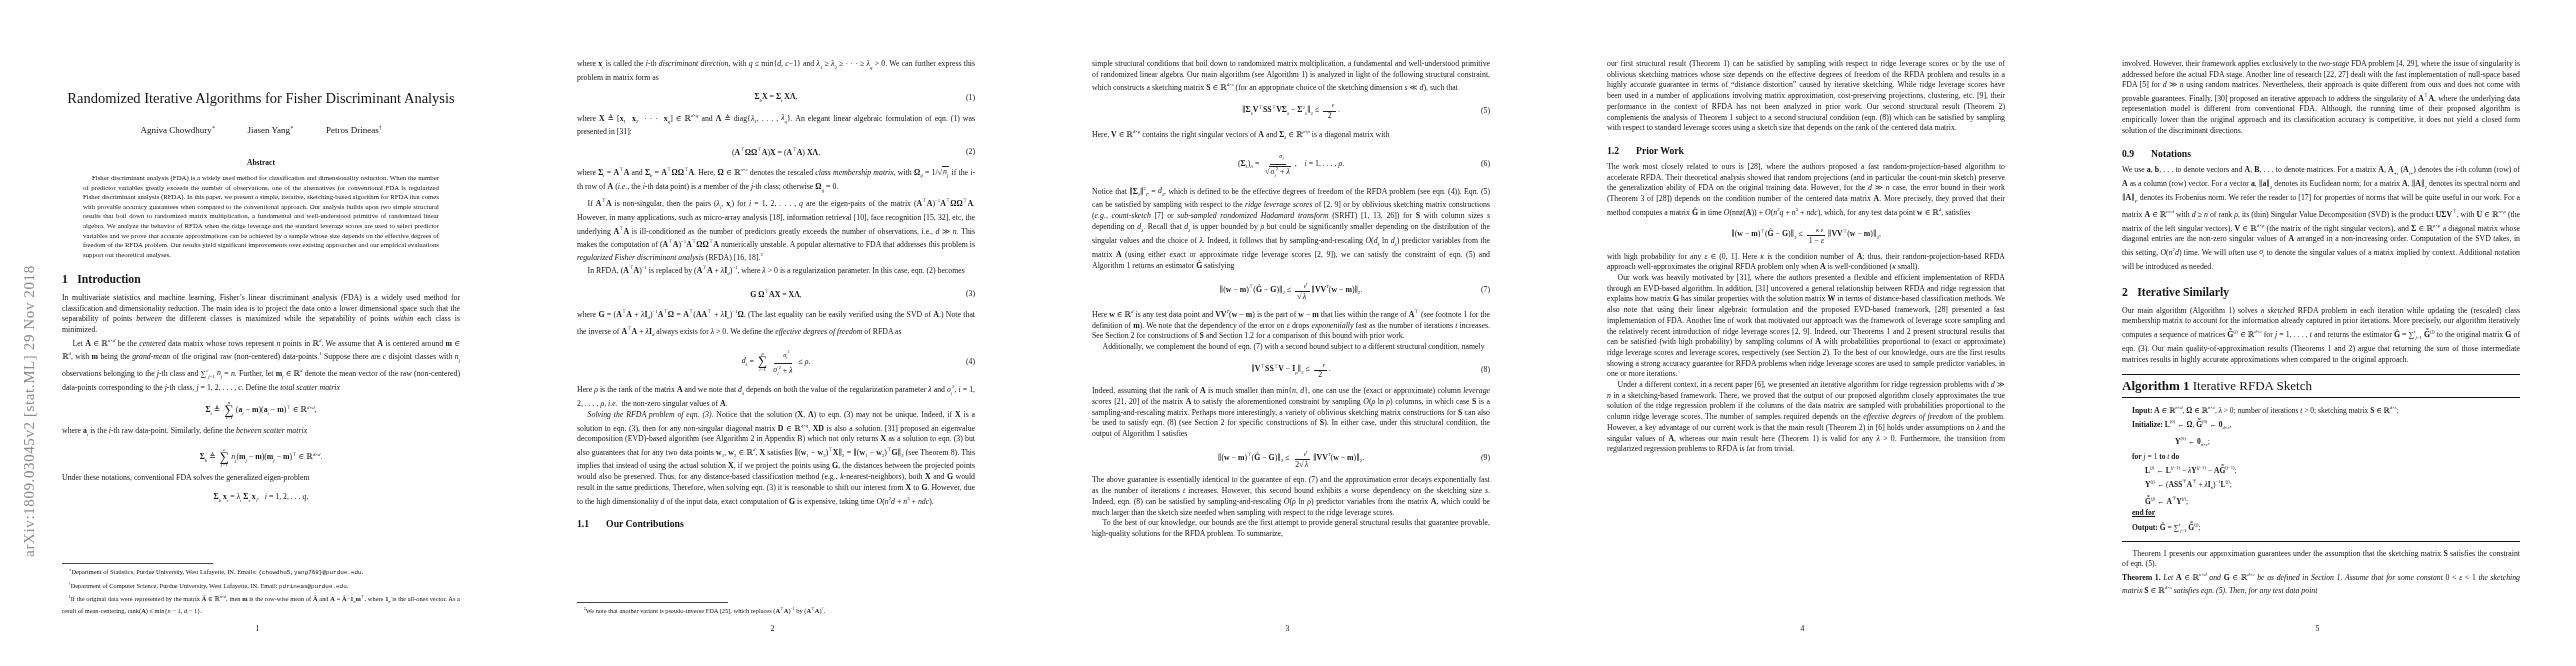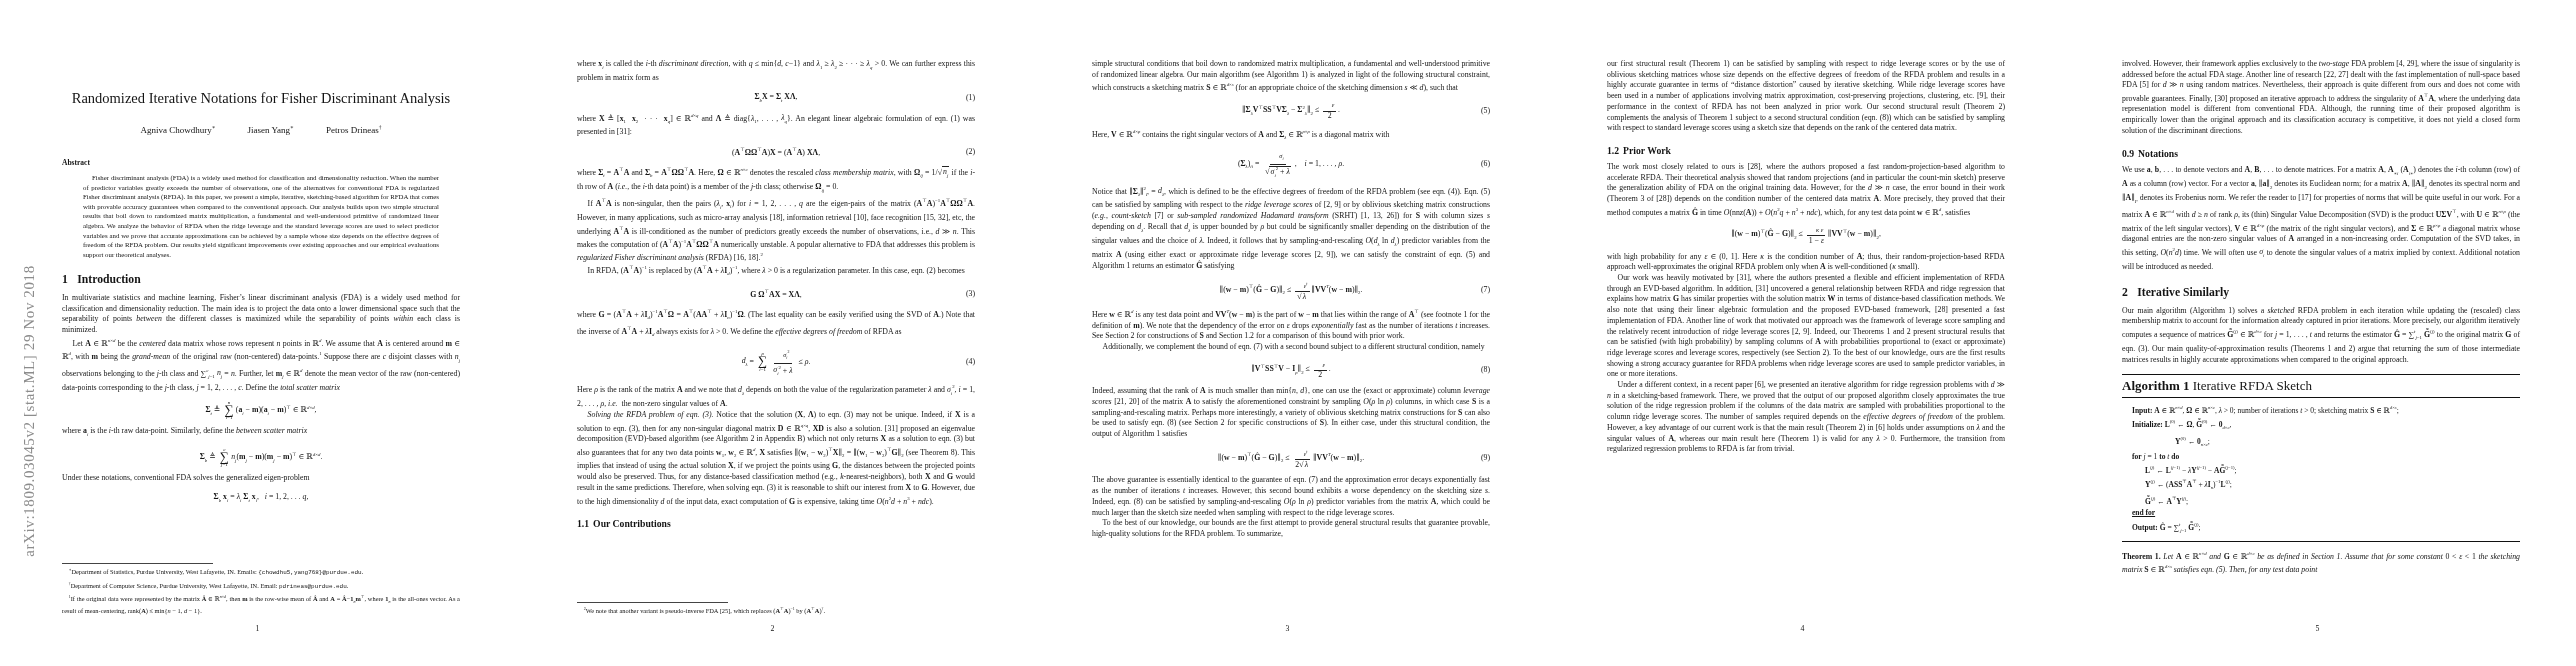--- a/index.html
+++ b/index.html
@@ -4,24 +4,24 @@
 <style>
   html,body{margin:0;padding:0;}
   body{width:2576px;height:667px;background:#ffffff;display:flex;
        font-family:"Liberation Serif","DejaVu Serif",serif;color:#141414;
        -webkit-font-smoothing:antialiased;}
   .page{position:relative;flex:0 0 515px;width:515px;height:667px;background:#ffffff;overflow:hidden;}
   .content{position:absolute;left:62px;top:0;width:398px;height:667px;box-sizing:border-box;
            padding-top:59px;padding-bottom:51px;display:flex;flex-direction:column;align-items:stretch;}
   .title{font-size:14.5px;line-height:18.3px;text-align:center;margin-top:30px;}
   .authors{display:flex;justify-content:center;gap:32px;margin-top:16.7px;font-size:9px;}
-  .habs{text-align:left;font-weight:bold;font-size:7.5px;margin-top:23px;}
+  .habs{text-align:center;font-weight:bold;font-size:7.5px;margin-top:23px;}
   .abs{font-size:6.8px;line-height:9.6px;text-align:justify;width:356px;margin:6.1px auto 0;text-indent:9px;}
   .h1{display:flex;gap:9.4px;font-weight:bold;font-size:11.7px;margin:13.3px 0 7.2px;}
-  .h2{display:flex;gap:4px;font-weight:bold;font-size:9.7px;margin:11px 0 6.1px;}
+  .h2{display:flex;gap:17px;font-weight:bold;font-size:9.7px;margin:11px 0 6.1px;}
   .p{font-size:7.8px;line-height:10.7px;text-align:justify;}
   .p.ind{text-indent:10.6px;}
   .eq{position:relative;display:flex;align-items:center;justify-content:center;font-size:7.8px;margin:6.1px 0;min-height:14.5px;}
   .eqnum{position:absolute;right:0;}
   sup{font-size:0.62em;} sub{font-size:0.62em;}
   .frac{display:inline-flex;flex-direction:column;align-items:center;vertical-align:middle;margin:0 1.7px;line-height:1.12;}
   .frac .fn{display:block;border-bottom:0.6px solid #222;padding:0 2.2px 0.6px;}
   .frac .fd{display:block;padding:0.6px 2.2px 0;}
   .bigop{display:inline-flex;flex-direction:column;align-items:center;vertical-align:middle;line-height:1;margin:0 2.2px;font-size:5px;}
   .bigop .op{font-size:12.8px;line-height:10.6px;}
@@ -37,21 +37,21 @@
   .pageno{position:absolute;bottom:34px;left:0;width:100%;text-align:center;font-size:7.8px;}
   .stamp{position:absolute;top:411px;left:29px;transform:translate(-50%,-50%) rotate(-90deg);
          white-space:nowrap;font-size:15px;letter-spacing:0.6px;color:#8c8c8c;}
 </style>
 </head>
 <body>
 
 <div class="page" id="page-1">
   <div class="stamp">arXiv:1809.03045v2  [stat.ML]  29 Nov 2018</div>
   <div class="content">
-      <div class="title">Randomized Iterative Notations for Fisher Discriminant Analysis</div>
+      <div class="title">Randomized Iterative Algorithms for Fisher Discriminant Analysis</div>
       <div class="authors">
         <span class="author">Agniva Chowdhury<sup>∗</sup></span>
         <span class="author">Jiasen Yang<sup>∗</sup></span>
         <span class="author">Petros Drineas<sup>†</sup></span>
       </div>
       <div class="habs">Abstract</div>
       <div class="abs">Fisher discriminant analysis (FDA) is a widely used method for classification and dimensionality reduction. When the number of predictor variables greatly exceeds the number of observations, one of the alternatives for conventional FDA is regularized Fisher discriminant analysis (RFDA). In this paper, we present a simple, iterative, sketching-based algorithm for RFDA that comes with provable accuracy guarantees when compared to the conventional approach. Our analysis builds upon two simple structural results that boil down to randomized matrix multiplication, a fundamental and well-understood primitive of randomized linear algebra. We analyze the behavior of RFDA when the ridge leverage and the standard leverage scores are used to select predictor variables and we prove that accurate approximations can be achieved by a sample whose size depends on the effective degrees of freedom of the RFDA problem. Our results yield significant improvements over existing approaches and our empirical evaluations support our theoretical analyses.</div>
       <div class="h1">
         <span class="hnum">1</span>
         <span class="htext">Introduction</span>
@@ -214,17 +214,18 @@
           <div class="algline" style="padding-left: 10px;"><b>Initialize:</b> <b>L</b><sup>(0)</sup> ← <b>Ω</b>, <b>G̃</b><sup>(0)</sup> ← <b>0</b><sub><i>d</i>×<i>c</i></sub>,</div>
           <div class="algline" style="padding-left: 53px;"><b>Y</b><sup>(0)</sup> ← <b>0</b><sub><i>n</i>×<i>c</i></sub>;</div>
           <div class="algline" style="padding-left: 10px;"><b>for</b> <i>j</i> = 1 <b>to</b> <i>t</i> <b>do</b></div>
           <div class="algline" style="padding-left: 23px;"><b>L</b><sup>(<i>j</i>)</sup> ← <b>L</b><sup>(<i>j</i>−1)</sup> − <i>λ</i><b>Y</b><sup>(<i>j</i>−1)</sup> − <b>AG̃</b><sup>(<i>j</i>−1)</sup>;</div>
           <div class="algline" style="padding-left: 23px;"><b>Y</b><sup>(<i>j</i>)</sup> ← (<b>ASS</b><sup>⊤</sup><b>A</b><sup>⊤</sup> + <i>λ</i><b>I</b><sub><i>n</i></sub>)<sup>−1</sup><b>L</b><sup>(<i>j</i>)</sup>;</div>
           <div class="algline" style="padding-left: 23px;"><b>G̃</b><sup>(<i>j</i>)</sup> ← <b>A</b><sup>⊤</sup><b>Y</b><sup>(<i>j</i>)</sup>;</div>
           <div class="algline" style="padding-left: 10px; text-decoration: underline;"><b>end for</b></div>
           <div class="algline" style="padding-left: 10px;"><b>Output:</b> <b>Ĝ</b> = ∑<sup><i>t</i></sup><sub><i>j</i>=1</sub> <b>G̃</b><sup>(<i>j</i>)</sup>;</div>
         </div>
       </div>
+      <div class="p ind">Theorem 1 presents our approximation guarantees under the assumption that the sketching matrix <b>S</b> satisfies the constraint of eqn. (5).</div>
       <div class="p"><b>Theorem 1.</b> <i>Let</i> <b>A</b> ∈ ℝ<sup><i>n</i>×<i>d</i></sup> <i>and</i> <b>G</b> ∈ ℝ<sup><i>d</i>×<i>c</i></sup> <i>be as defined in Section 1. Assume that for some constant</i> 0 &lt; <i>ε</i> &lt; 1 <i>the sketching matrix</i> <b>S</b> ∈ ℝ<sup><i>d</i>×<i>s</i></sup> <i>satisfies eqn. (5). Then, for any test data point</i></div>
     </div>
   <div class="pageno">5</div>
 </div>
 
 
 </body></html>

